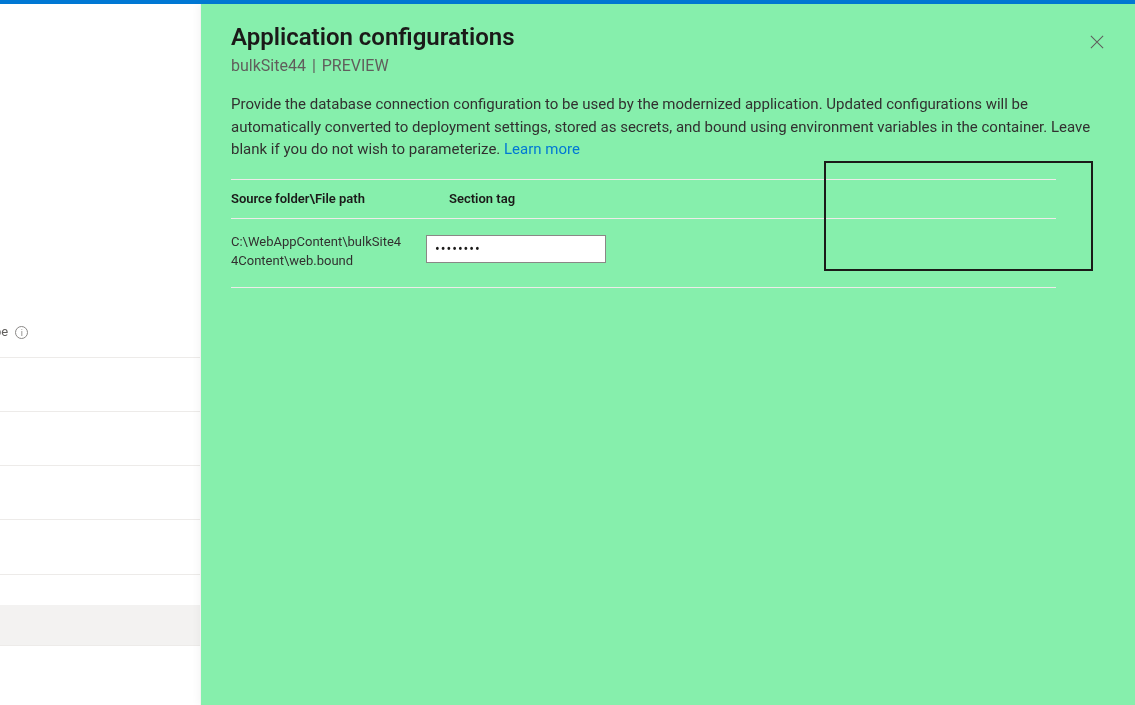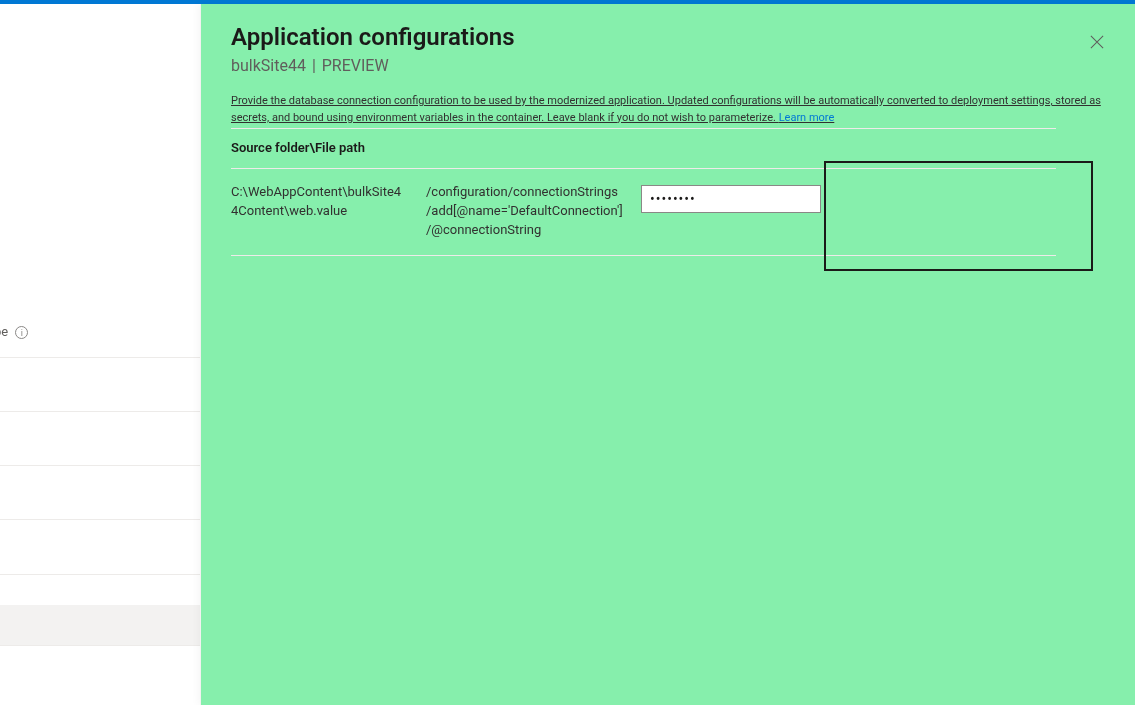--- a/index.html
+++ b/index.html
@@ -93,26 +93,25 @@
       width: 28px;
       height: 28px;
       display: flex;
       align-items: center;
       justify-content: center;
       cursor: pointer;
       color: #605e5c;
     }
     .close-btn svg { width: 14px; height: 14px; }
     .description {
-      font-size: 11px;
+      font-size: 15px;
       color: #323130;
       line-height: 1.5;
-      margin-bottom: 2px;
+      margin-bottom: 18px;
       max-width: 880px;
-      text-decoration: underline;
     }
     .description a {
       color: #0078d4;
       text-decoration: none;
       cursor: pointer;
     }
     .table {
       width: 825px;
     }
     .table-header, .table-row {
@@ -196,24 +195,24 @@
     </div>
   </div>
 
   <p class="description">
     <span>Provide the database connection configuration to be used by the modernized application. Updated configurations will be automatically converted to deployment settings, stored as secrets, and bound using environment variables in the container. Leave blank if you do not wish to parameterize. </span><a>Learn more</a>
   </p>
 
   <div class="table">
     <div class="table-header">
       <div class="col col-path">Source folder\File path</div>
+      <div class="col col-section">Section tag</div>
     </div>
     <div class="table-row">
-      <div class="col col-path">C:\WebAppContent\bulkSite44Content\web.value</div>
-      <div class="col col-section">/configuration/connectionStrings/add[@name='DefaultConnection']/@connectionString</div>
+      <div class="col col-path">C:\WebAppContent\bulkSite44Content\web.bound</div>
       <div class="col col-value">
         <input type="password" class="value-input" value="••••••••" style="">
       </div>
     </div>
   </div>
 
   <div class="highlight-box" style="left:623px; top:157px; width:269px; height:110px;"></div>
 </div>
 
 </body></html>

